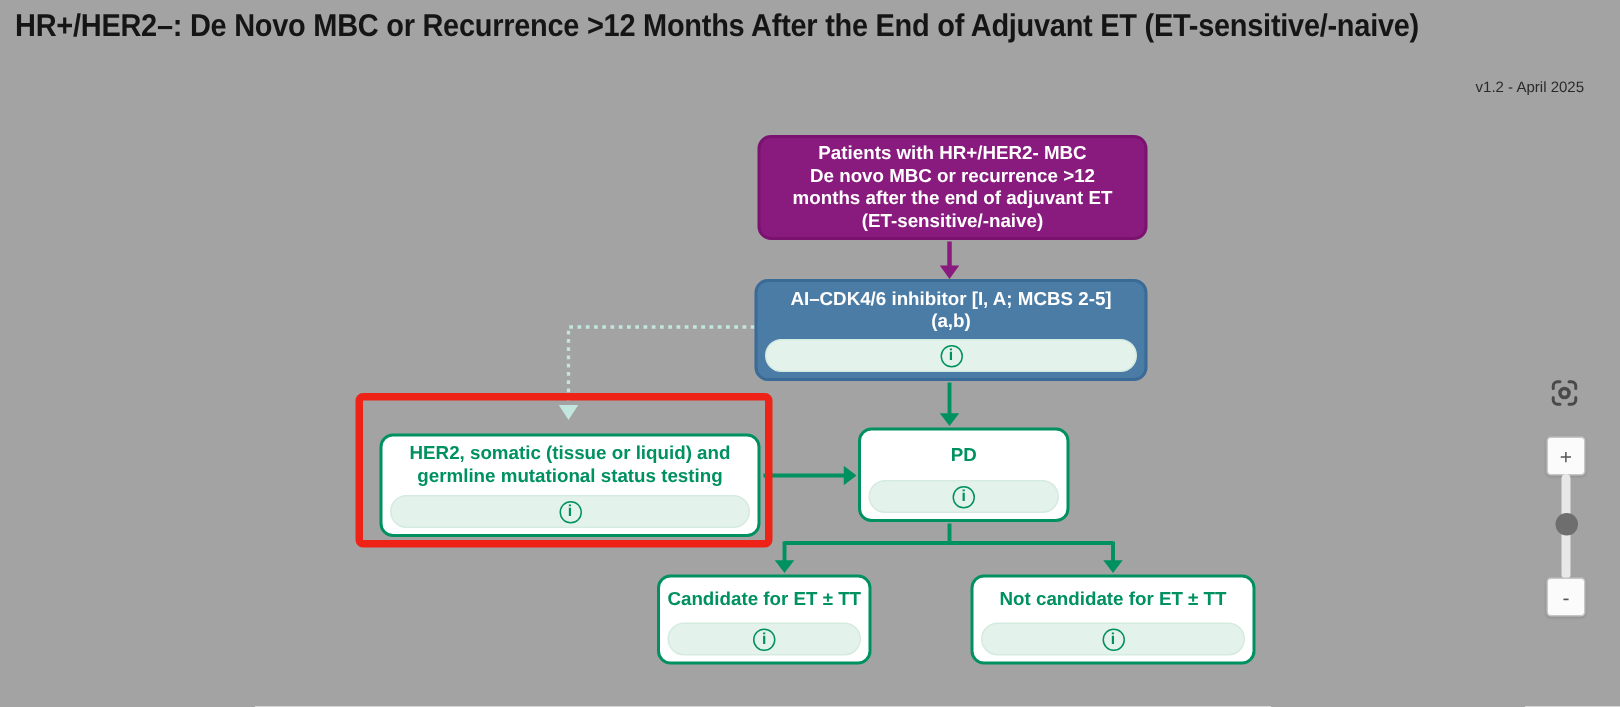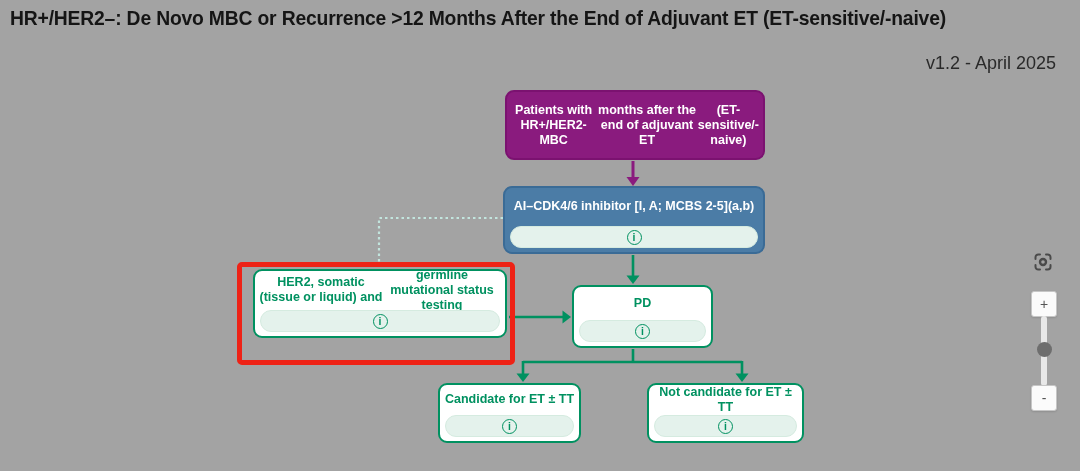--- a/index.html
+++ b/index.html
@@ -1,27 +1,27 @@
 <!DOCTYPE html>
 <html><head>
 <meta charset="utf-8">
 <style>
   html,body{margin:0;padding:0;background:#fff;}
   .canvas{position:relative;width:1080px;height:471px;background:#a3a3a3;overflow:hidden;
           font-family:"Liberation Sans",sans-serif;}
   .page-title{position:absolute;left:10px;top:6px;font-size:21px;font-weight:bold;color:#151515;
           white-space:nowrap;letter-spacing:-0.2px;transform:scaleX(.92);transform-origin:left top;}
-  .version{position:absolute;top:53px;right:24px;font-size:18px;color:#2a2a2a;}
+  .version{position:absolute;top:53px;right:24px;font-size:10px;color:#2a2a2a;}
 
   .connectors{position:absolute;left:0;top:0;z-index:1;}
   .red-highlight{position:absolute;left:237px;top:262px;width:278px;height:103px;
           border:5px solid #ee2216;border-radius:5px;box-sizing:border-box;z-index:2;}
 
   .node{position:absolute;box-sizing:border-box;border-radius:9px;z-index:3;}
-  .node .nlabel{position:absolute;left:4px;right:4px;top:0;bottom:0;display:flex;
+  .node .nlabel{position:absolute;left:4px;right:4px;top:0;bottom:0;display:flex;flex-direction:column;
           align-items:center;justify-content:center;font-weight:bold;font-size:12.5px;line-height:1.2;
           text-align:center;}
   .node.has-strip .nlabel{bottom:27px;}
   .purple{background:#8a1b7e;color:#ffffff;border:2px solid #7b1270;}
   .blue{background:#4b7ca6;color:#ffffff;border:2px solid #3a6b96;}
   .green{background:#ffffff;color:#009160;border:2.5px solid #009160;}
   .strip{position:absolute;left:5px;right:5px;bottom:4px;height:22px;background:#e4f2ec;
           border:1px solid #d5ebe0;border-radius:11px;display:flex;align-items:center;
           justify-content:center;cursor:pointer;box-sizing:border-box;}
   .info-icon{width:15px;height:15px;border:1.5px solid #009160;border-radius:50%;color:#009160;
@@ -79,36 +79,37 @@
       <line x1="742" y1="361" x2="742" y2="374" stroke="#009160" stroke-width="2.6"></line>
       <polygon points="742,382 735.5,373.5 748.5,373.5" fill="#009160"></polygon>
     </g>
   </svg>
 
   <div class="red-highlight"></div>
 
   <div class="node purple" style="left:505px;top:90px;width:260px;height:70px;">
     <div class="nlabel">
       <span>Patients with HR+/HER2- MBC</span>
+      <span>De novo MBC or recurrence &gt;12</span>
       <span>months after the end of adjuvant ET</span>
       <span>(ET-sensitive/-naive)</span>
     </div>
   </div>
 
   <div class="node blue has-strip" style="left:503px;top:186px;width:262px;height:68px;">
     <div class="nlabel">
       <span>AI–CDK4/6 inhibitor [I, A; MCBS 2-5]</span>
       <span>(a,b)</span>
     </div>
     <div class="strip">
       <span class="info-icon">i</span>
     </div>
   </div>
 
-  <div class="node green has-strip" style="left:253px;top:269px;width:254px;height:69px;">
+  <div class="node green has-strip" style="left:253px;top:289px;width:254px;height:69px;">
     <div class="nlabel">
       <span>HER2, somatic (tissue or liquid) and</span>
       <span>germline mutational status testing</span>
     </div>
     <div class="strip">
       <span class="info-icon">i</span>
     </div>
   </div>
 
   <div class="node green has-strip" style="left:572px;top:285px;width:141px;height:63px;">
@@ -122,21 +123,21 @@
 
   <div class="node green has-strip" style="left:438px;top:383px;width:143px;height:60px;">
     <div class="nlabel">
       <span>Candidate for ET ± TT</span>
     </div>
     <div class="strip">
       <span class="info-icon">i</span>
     </div>
   </div>
 
-  <div class="node green has-strip" style="left:647px;top:383px;width:157px;height:60px;">
+  <div class="node green has-strip" style="left:647px;top:383px;width:190px;height:60px;">
     <div class="nlabel">
       <span>Not candidate for ET ± TT</span>
     </div>
     <div class="strip">
       <span class="info-icon">i</span>
     </div>
   </div>
 
   <button class="focus-btn">
     <svg width="22" height="22" viewBox="0 0 22 22">

